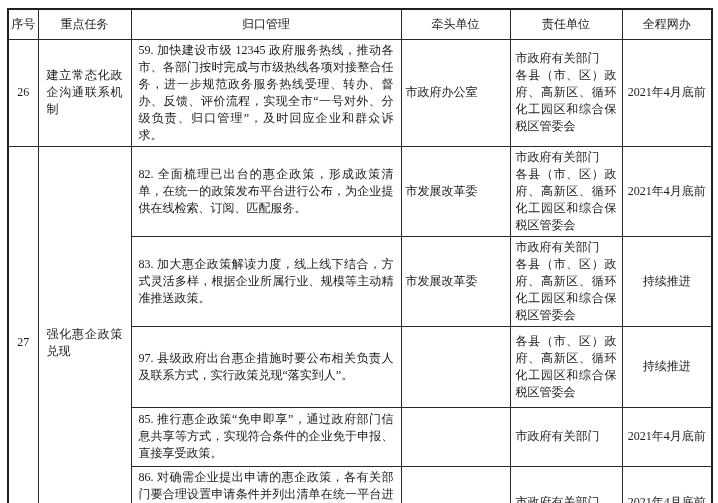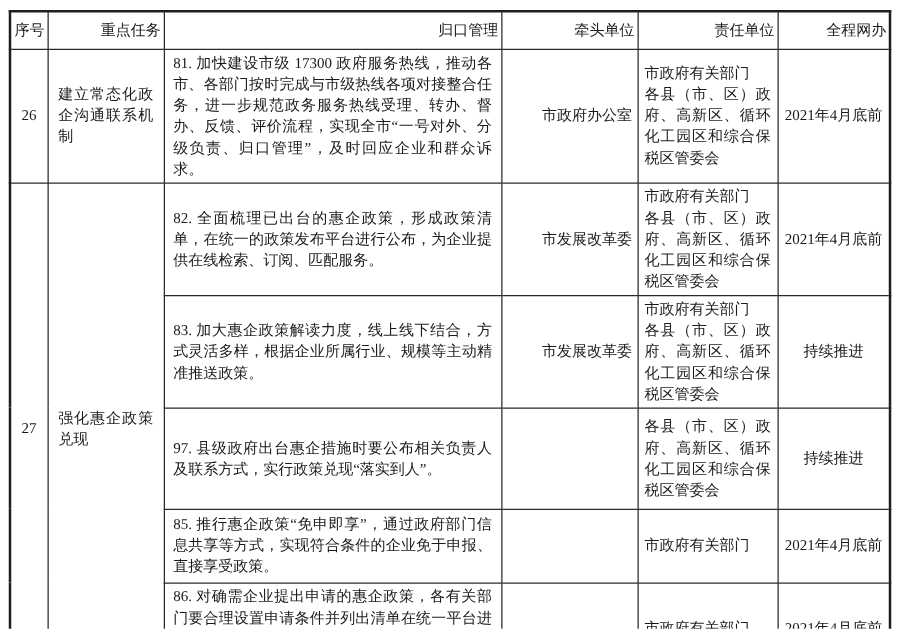--- a/index.html
+++ b/index.html
@@ -33,25 +33,25 @@
     box-sizing: border-box;
   }
   tr.header-row  { height: 30px; }
   tr.row-m81 { height: 97px; }
   tr.row-m82 { height: 80px; }
   tr.row-m83 { height: 75px; }
   tr.row-m84 { height: 81px; }
   tr.row-m85 { height: 59px; }
   tr.row-m86 { height: 67px; }
 
-  th.col-head { text-align: right; padding: 4px 2px; margin-top: 12px; }
+  th.col-head { text-align: center; padding: 4px 2px; margin-top: 12px; }
   td.c-num    { text-align: center; padding: 0 2px; margin-top: 37px; }
   td.c-task   { text-align: justify; padding: 0 8px; }
   td.c-measure{ text-align: justify; padding: 2px 7px; }
-  td.c-lead   { text-align: right; padding: 0 4px; }
+  td.c-lead   { text-align: left; padding: 0 4px; }
   td.c-resp   { text-align: justify; padding: 2px 5px; white-space: pre-line; margin-top: 19px; }
   td.c-deadline { text-align: center; padding: 0 3px; margin-left: 16px; }
 </style>
 </head>
 <body>
 
 <table class="doc-table">
   <colgroup>
     <col style="width:30px">
     <col style="width:93px">
@@ -67,21 +67,21 @@
       <th class="col-head">归口管理</th>
       <th class="col-head">牵头单位</th>
       <th class="col-head">责任单位</th>
       <th class="col-head">全程网办</th>
     </tr>
   </thead>
   <tbody>
     <tr class="row-m81">
       <td class="c-num">26</td>
       <td class="c-task">建立常态化政企沟通联系机制</td>
-      <td class="c-measure">81. 加快建设市级 17300 政府服务热线，推动各市、各部门按时完成与市级热线各项对接整合任务，进一步规范政务服务热线受理、转办、督办、反馈、评价流程，实现全市“一号对外、分级负责、归口管理”，及时回应企业和群众诉求。</td>
+      <td class="c-measure">59. 加快建设市级 12345 政府服务热线，推动各市、各部门按时完成与市级热线各项对接整合任务，进一步规范政务服务热线受理、转办、督办、反馈、评价流程，实现全市“一号对外、分级负责、归口管理”，及时回应企业和群众诉求。</td>
       <td class="c-lead">市政府办公室</td>
       <td class="c-resp">市政府有关部门
 各县（市、区）政府、高新区、循环化工园区和综合保税区管委会</td>
       <td class="c-deadline">2021年4月底前</td>
     </tr>
     <tr class="row-m82">
       <td class="c-num" rowspan="5">27</td>
       <td class="c-task" rowspan="5">强化惠企政策兑现</td>
       <td class="c-measure">82. 全面梳理已出台的惠企政策，形成政策清单，在统一的政策发布平台进行公布，为企业提供在线检索、订阅、匹配服务。</td>
       <td class="c-lead">市发展改革委</td>

